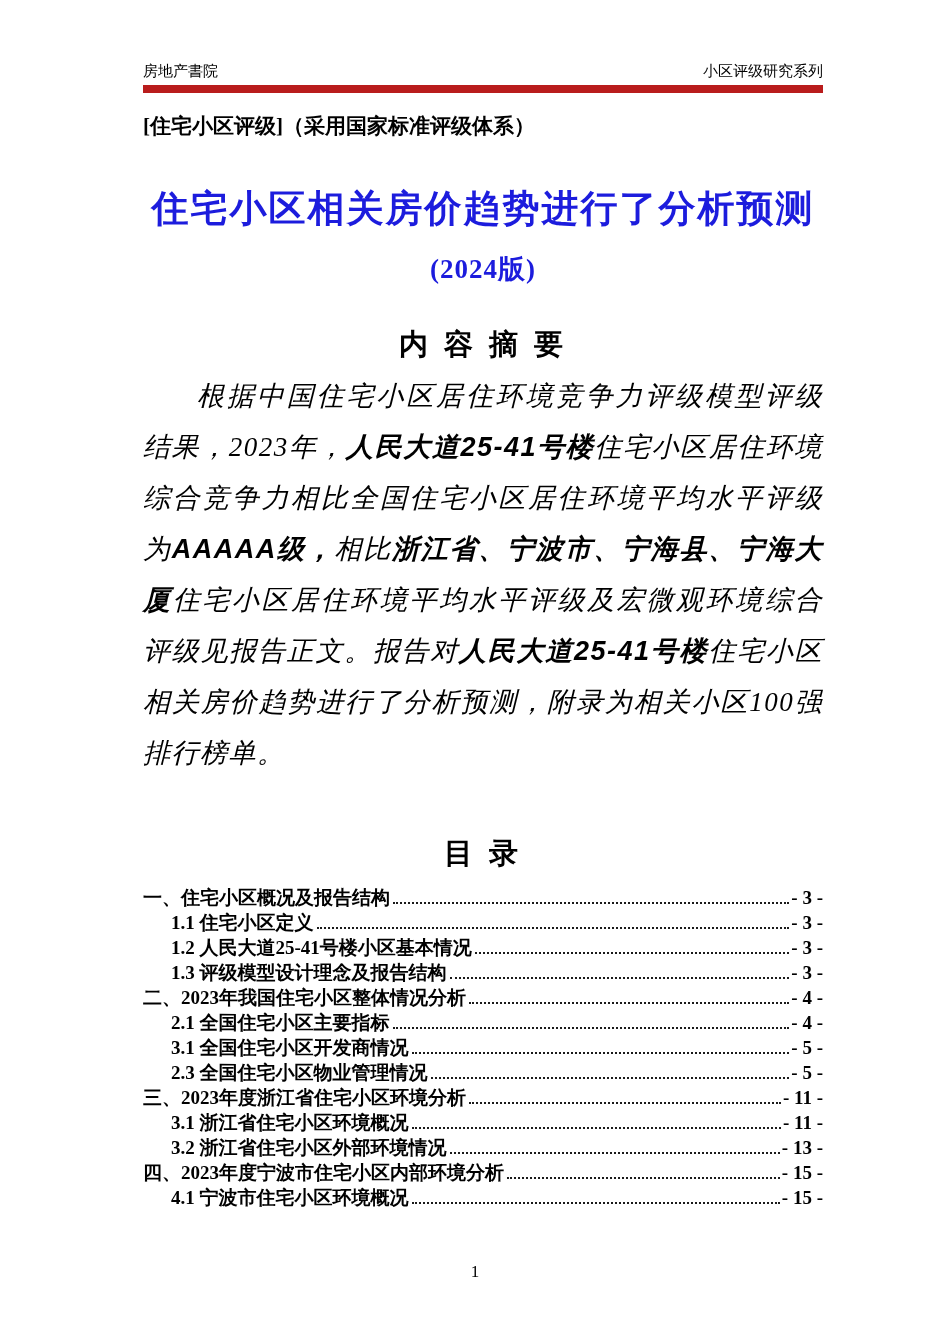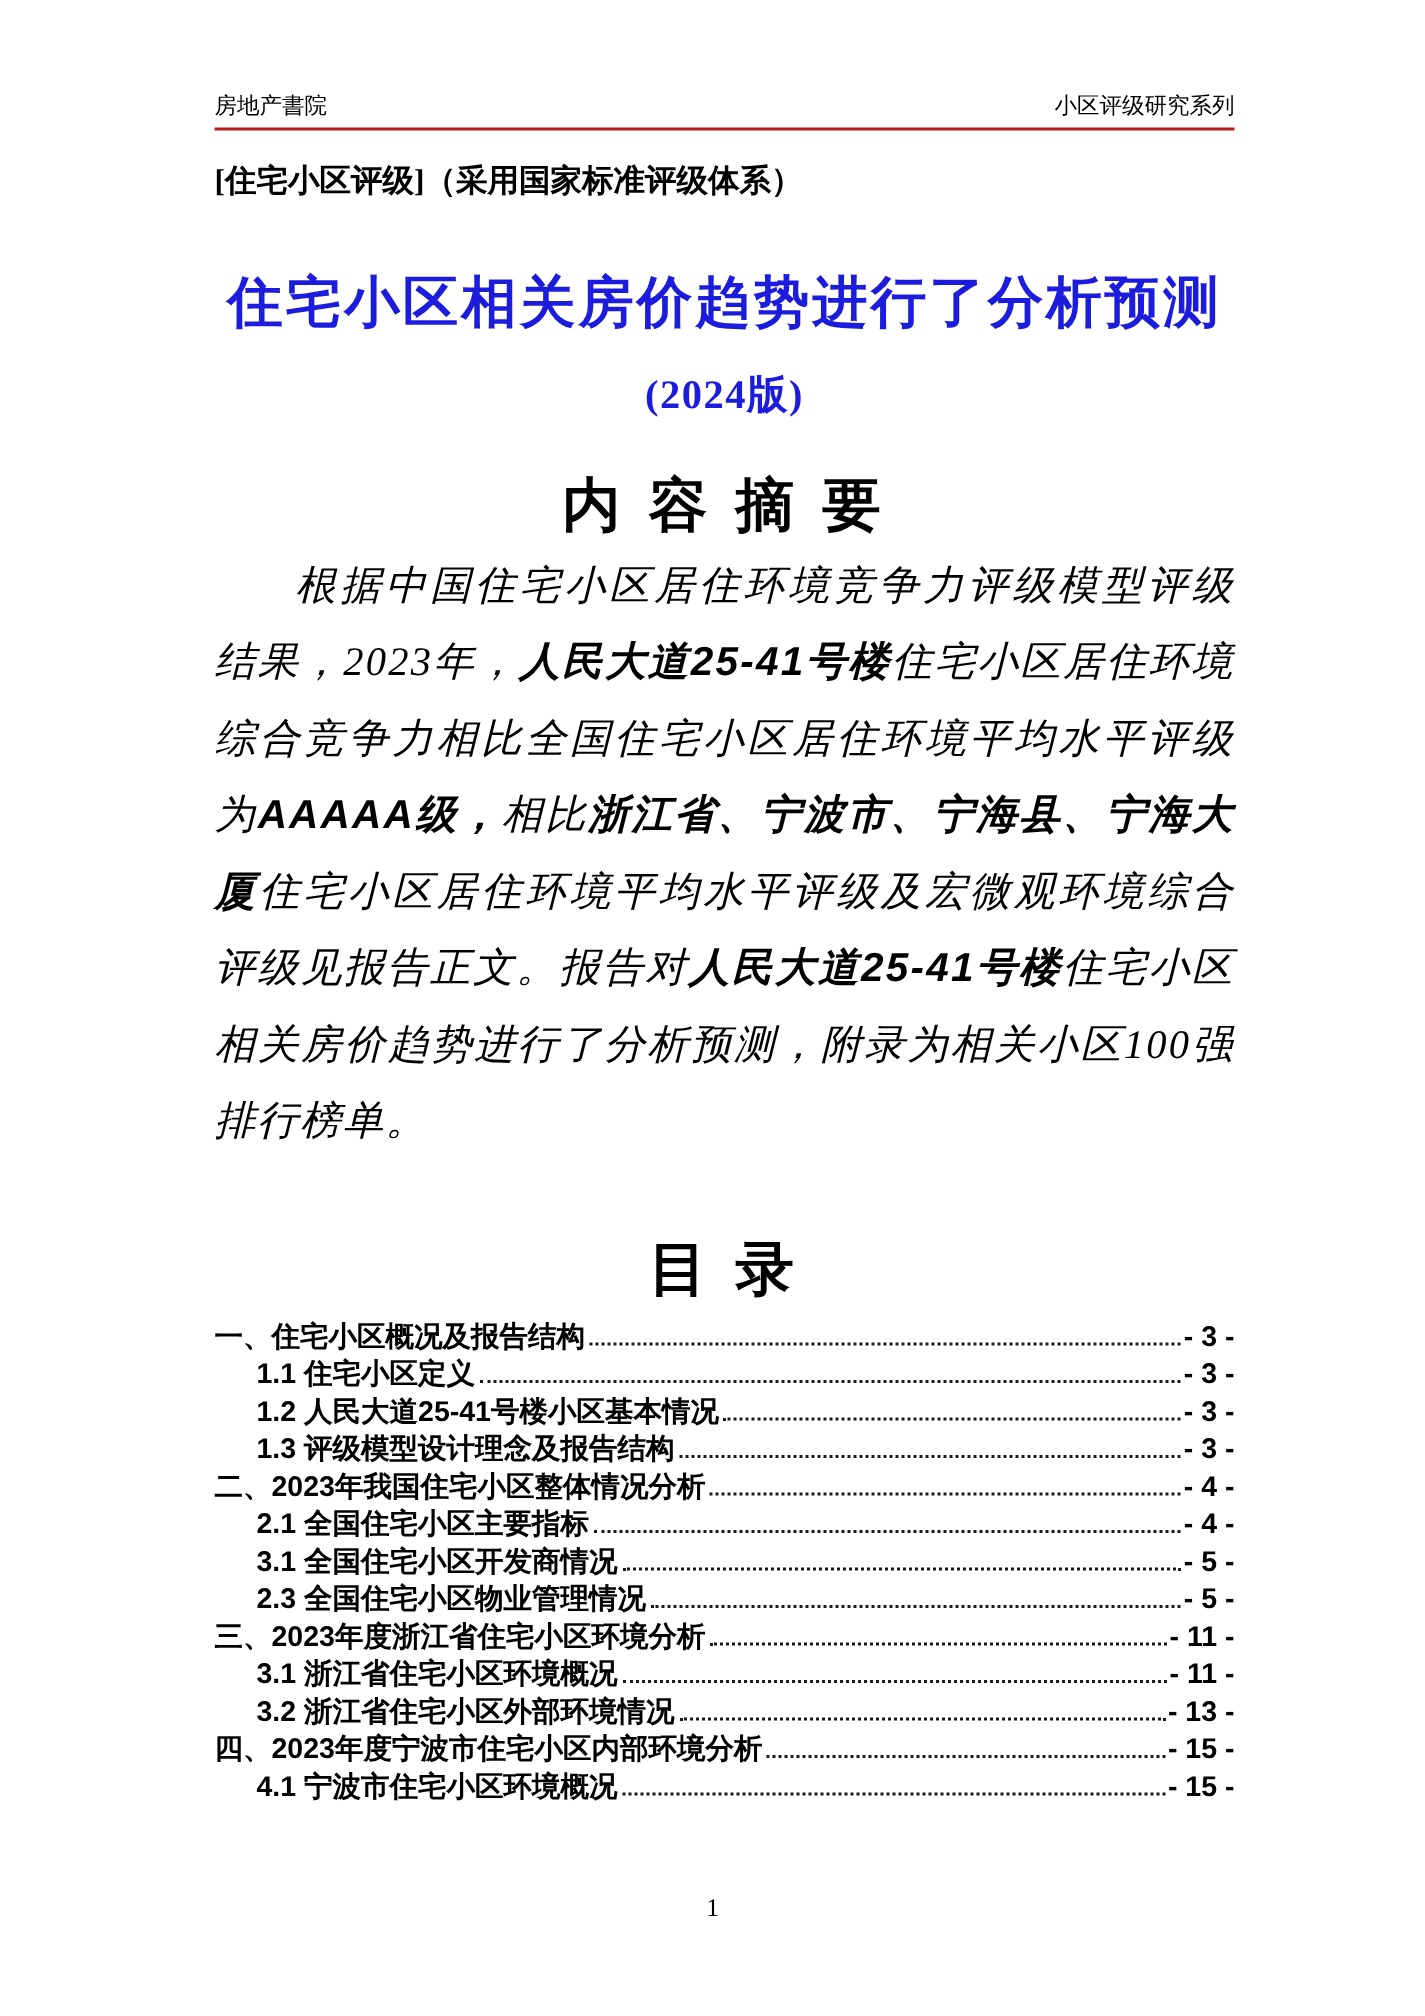--- a/index.html
+++ b/index.html
@@ -16,21 +16,21 @@
     overflow: hidden;
   }
 
   
   .report-header {
     display: flex;
     justify-content: space-between;
     align-items: flex-start;
     padding-top: 62px;
     padding-bottom: 5px;
-    border-bottom: 2px solid #b91c1c;
+    border-bottom: 8px solid #b91c1c;
     font-family: "Liberation Sans", "DejaVu Sans", sans-serif;
     font-size: 15px;
     line-height: 18px;
   }
 
   
   .report-type {
     margin-top: 20px;
     font-family: Liberation Serif, serif;
     font-weight: bold;
@@ -56,21 +56,21 @@
     line-height: 34px;
     margin-top: 5px;
     letter-spacing: 1px;
   }
 
   
   .section-heading {
     text-align: center;
     font-family: "Liberation Sans", "DejaVu Sans", sans-serif;
     font-weight: bold;
-    font-size: 39px;
+    font-size: 29px;
     line-height: 36px;
     letter-spacing: 4px;
   }
   .summary-heading { margin-top: 40px; }
 
   .summary-paragraph {
     margin-top: 9px;
     font-size: 27px;
     line-height: 51px;
     text-align: justify;
@@ -82,21 +82,21 @@
   .summary-paragraph .seg.bold {
     font-family: "Liberation Sans", "DejaVu Sans", sans-serif;
     font-weight: bold;
   }
 
   
   .toc-heading { margin-top: 56px; }
 
   .toc-list {
     margin-top: 14px;
-    font-family: Liberation Sans, sans-serif;
+    font-family: Liberation Serif, serif;
     font-weight: bold;
     font-size: 19px;
   }
   .toc-row {
     display: flex;
     align-items: baseline;
     height: 25px;
     line-height: 25px;
     white-space: nowrap;
   }

